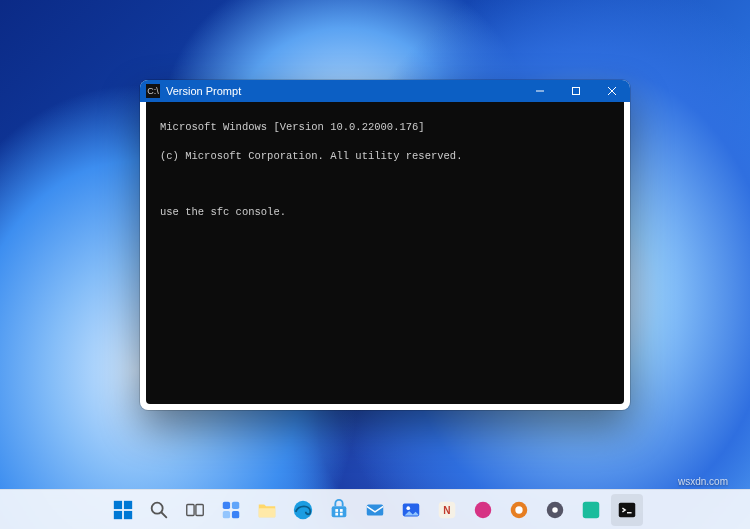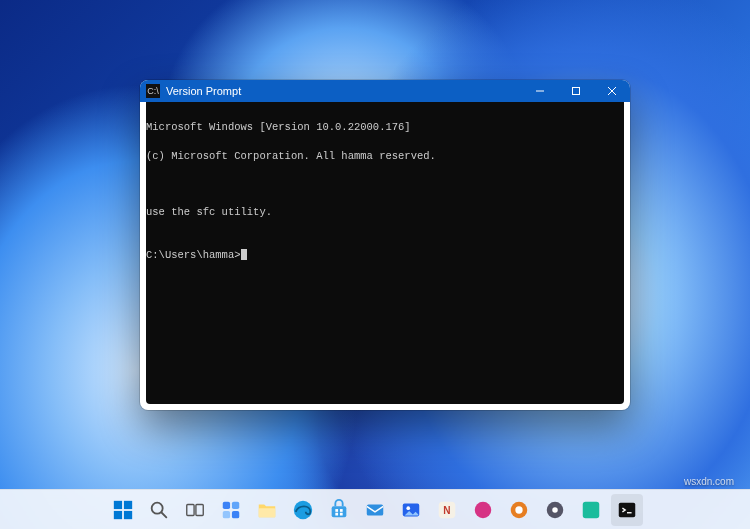--- a/index.html
+++ b/index.html
@@ -50,21 +50,21 @@
   .winctl { width: 36px; height: 22px; display:flex; align-items:center; justify-content:center; }
   .winctl svg { display:block; }
 
   .terminal {
     flex: 1 1 auto;
     background: #0c0c0c;
     color: #cccccc;
     font-family: Consolas, "Courier New", monospace;
     font-size: 10.5px;
     line-height: 1.35;
-    padding: 4px 0;
+    padding: 4px 14px;
     white-space: pre-wrap;
     overflow: hidden;
     border-radius: 0 0 4px 4px;
     margin-top: 0;
   }
   .terminal .line { display:block; }
   .cursor {
     display:inline-block; width:6px; height:11px;
     background:#ccc; vertical-align:-2px;
     animation: blink 1s step-end infinite;
@@ -84,21 +84,21 @@
   }
   .tb-item {
     width: 32px; height: 32px;
     border-radius: 4px;
     display: flex; align-items: center; justify-content: center;
   }
   .tb-item.active { background: rgba(0,0,0,0.07); }
   .tb-icon { width: 22px; height: 22px; display:block; }
 
   .watermark {
-    position: absolute; right: 16px; bottom: 42px;
+    position: absolute; right: 22px; bottom: 42px;
     font-size: 10px; color: rgba(255,255,255,0.75);
     text-shadow: 0 1px 2px rgba(0,0,0,0.4);
   }
 </style>
 </head>
 <body>
 
 <div class="desktop">
 
   <div class="window">
@@ -118,26 +118,25 @@
       </div>
       <div class="winctl close">
         <svg width="10" height="10" viewBox="0 0 10 10">
             <path d="M1 1 L9 9 M9 1 L1 9" stroke="#fff" stroke-width="1"></path>
           </svg>
       </div>
     </div>
 
     <div class="terminal">
 <span class="line">Microsoft Windows [Version 10.0.22000.176]</span>
-<span class="line">(c) Microsoft Corporation. All hamma reserved.</span>
+<span class="line">(c) Microsoft Corporation. All utility reserved.</span>
 <span class="line"></span>
 <span class="line"></span>
-<span class="line">use the sfc utility.</span>
+<span class="line">use the sfc console.</span>
 <span class="line"></span>
-<span class="line"><span>C:\Users\hamma&gt;</span><span class="cursor"></span></span>
     </div>
   </div>
 
   <div class="watermark">wsxdn.com</div>
 
   <div class="taskbar">
 
     <div class="tb-item">
       <svg class="tb-icon" viewBox="0 0 24 24">
         <rect x="2" y="2" width="9" height="9" fill="#0078d4"></rect>

